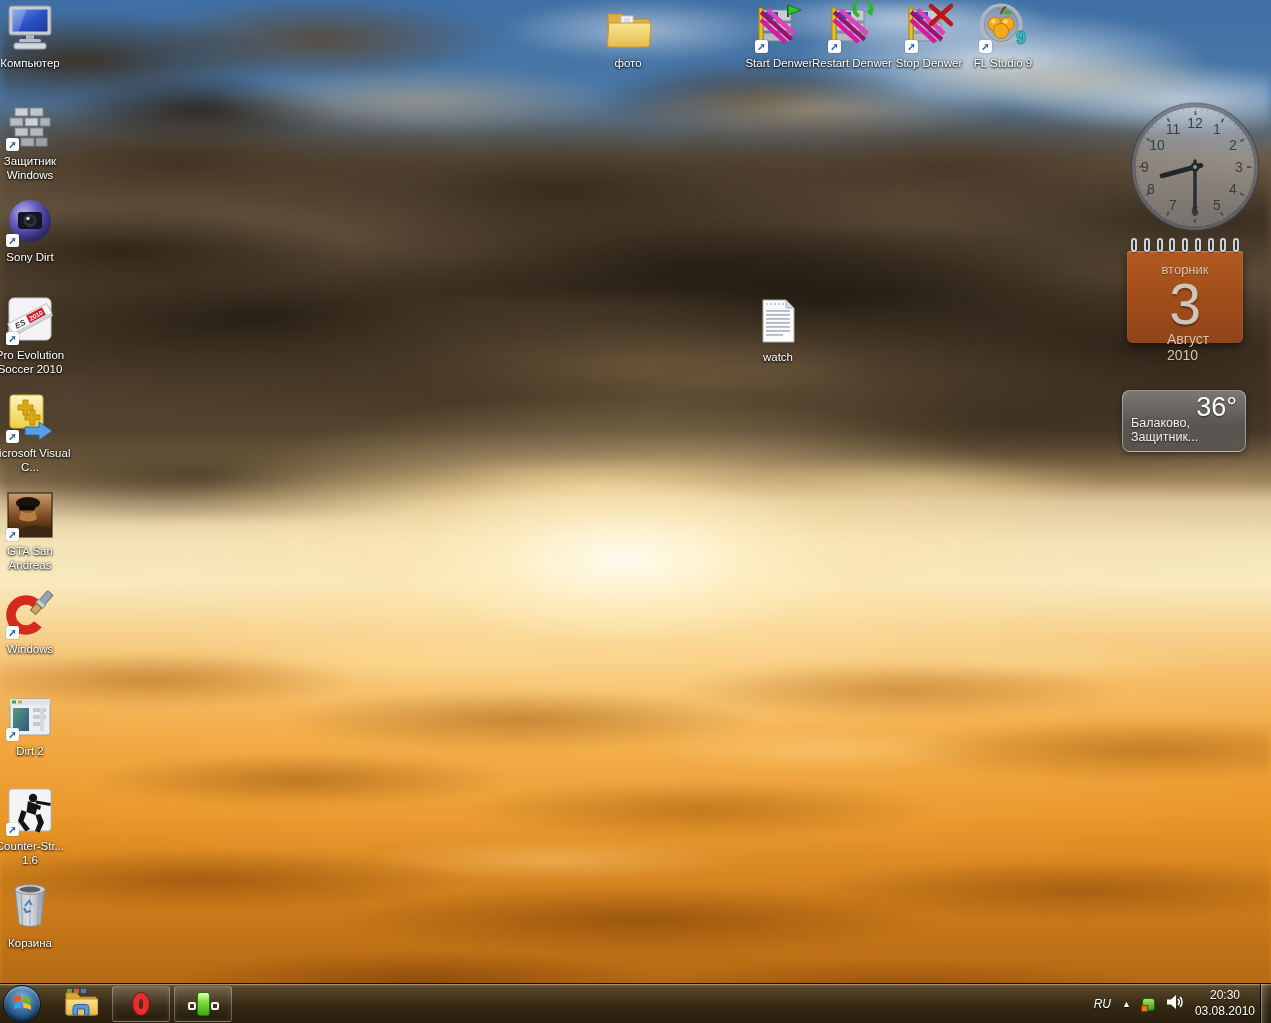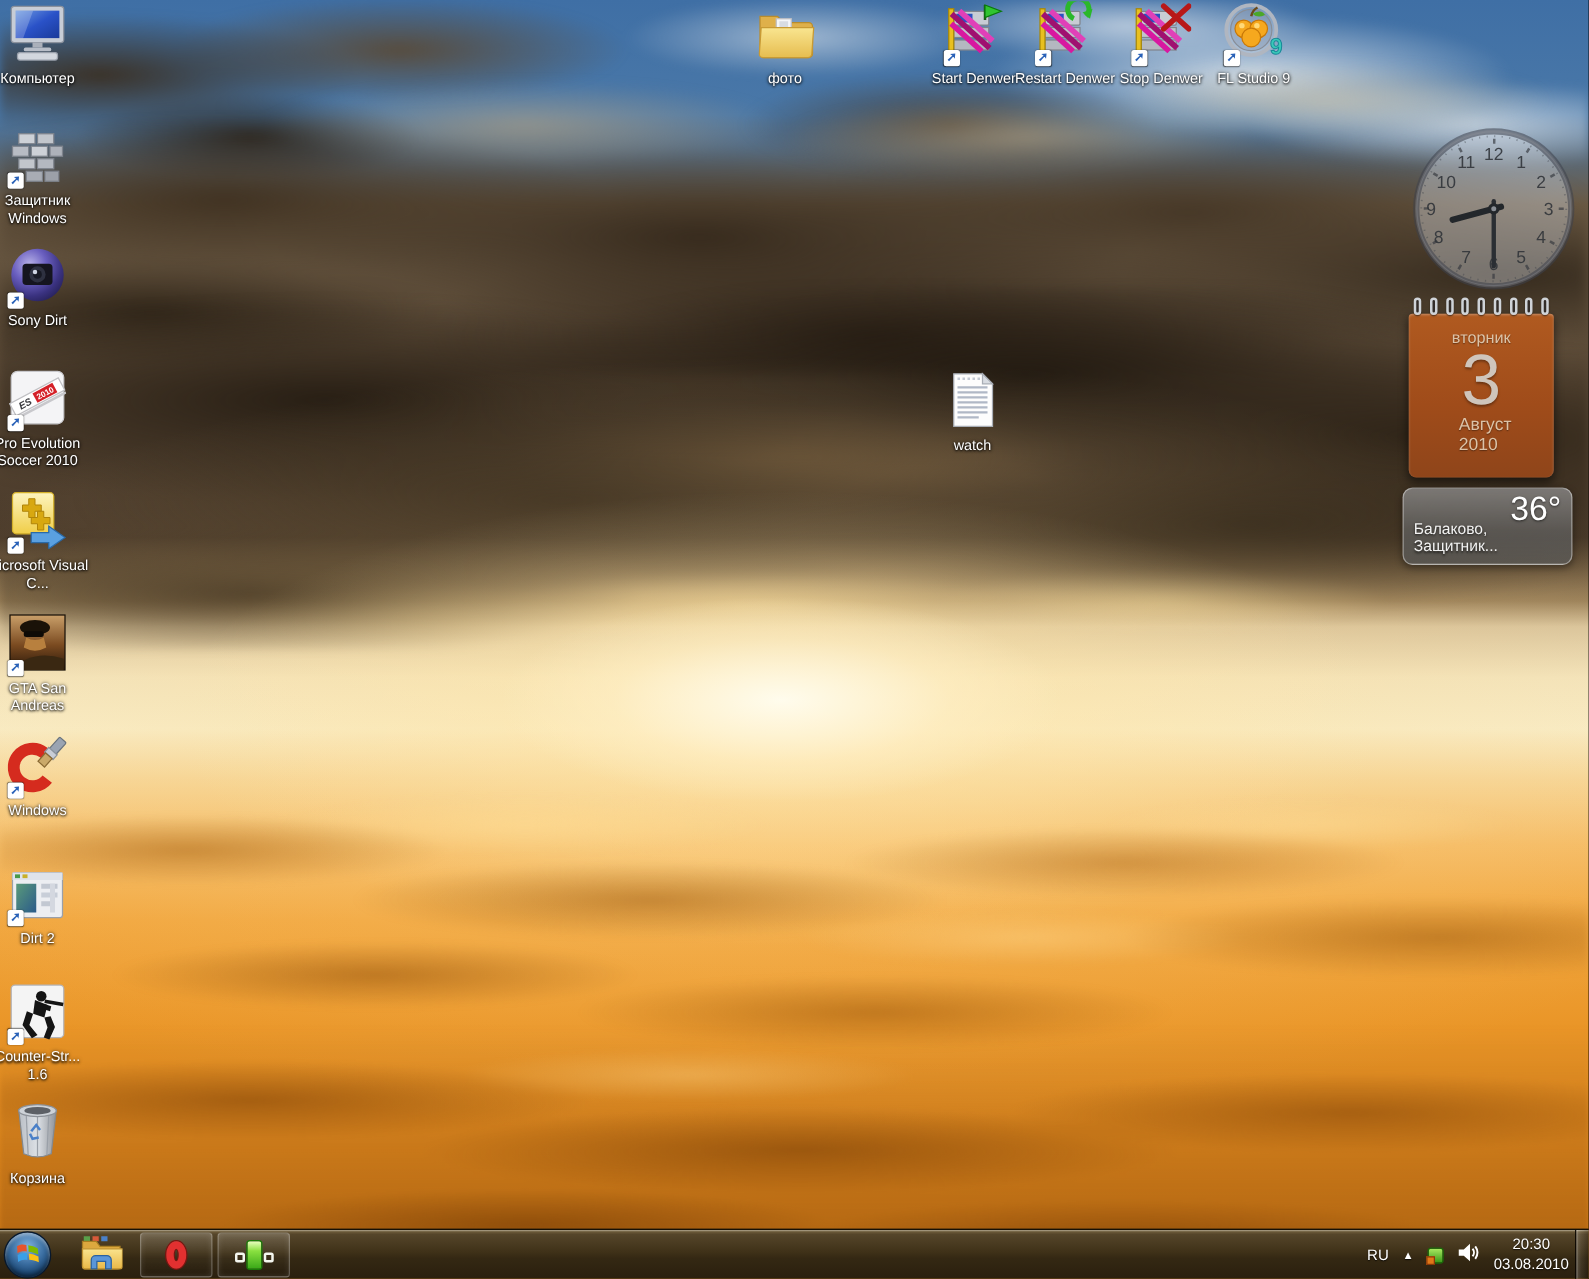--- a/index.html
+++ b/index.html
@@ -84,47 +84,47 @@
     background:linear-gradient(180deg,#eaffc0,#8ae040 35%,#3aa818);}
   .qip-side{position:absolute;top:9px;width:8px;height:8px;border:2.5px solid #f4f6ef;border-radius:2px;background:transparent;}
 
   
   .gadget{position:absolute;}
   #gadget-clock svg text{font-family:"Liberation Sans",sans-serif;}
   #gadget-calendar{width:116px;height:138px;}
   .cal-spiral{position:absolute;top:0;left:4px;right:4px;height:16px;display:flex;justify-content:space-between;z-index:2;}
   .cal-spiral span{width:6px;height:14px;border:2px solid #cfd3d8;border-radius:4px;background:rgba(35,35,40,.55);
     box-shadow:0 1px 1px rgba(0,0,0,.5);}
-  .cal-page{position:absolute;top:13px;left:0;width:116px;height:131px;border-radius:3px 3px 6px 6px;
+  .cal-page{position:absolute;top:13px;left:0;width:116px;height:92px;border-radius:3px 3px 6px 6px;
     background:linear-gradient(180deg,#b05a20,#a04c1a 55%,#8f451a);
     box-shadow:0 3px 8px rgba(0,0,0,.55), inset 0 1px 2px rgba(255,255,255,.3);
     display:flex;flex-direction:column;align-items:center;}
   .cal-week{margin-top:11px;font-size:13px;color:#dcc3a8;text-shadow:0 1px 1px rgba(0,0,0,.4);}
   .cal-day{font-size:57px;line-height:.95;color:#cfc5bb;text-shadow:0 2px 2px rgba(0,0,0,.35);}
   .cal-month{font-size:14px;color:#dcc3a8;text-shadow:0 1px 1px rgba(0,0,0,.4);margin-left:40px;}
-  #gadget-weather{width:136px;height:62px;border:1px solid rgba(255,255,255,.4);border-radius:8px;
+  #gadget-weather{width:124px;height:62px;border:1px solid rgba(255,255,255,.4);border-radius:8px;
     background:linear-gradient(180deg,rgba(165,168,172,.6),rgba(110,115,120,.55) 55%,rgba(85,90,95,.6));
     box-shadow:0 2px 6px rgba(0,0,0,.4);}
   .wx-temp{position:absolute;top:1px;right:8px;font-size:27px;color:#fff;text-shadow:0 1px 2px rgba(0,0,0,.6);}
   .wx-loc{position:absolute;left:8px;bottom:7px;font-size:12.5px;color:#f2f2f2;text-shadow:0 1px 2px rgba(0,0,0,.7);}
 
   
   #taskbar{position:absolute;left:0;top:983px;width:1271px;height:40px;
     background:linear-gradient(180deg,#7a6742 0%,#55452a 9%,#3f3118 45%,#342813 58%,#2a1f0e 100%);
     border-top:1px solid rgba(20,14,4,.9);box-shadow:inset 0 1px 0 rgba(255,255,255,.3);}
   .tb-btn{position:absolute;top:2px;height:36px;border:1px solid rgba(255,255,255,.28);border-radius:3px;
     background:linear-gradient(180deg,rgba(255,255,255,.16),rgba(255,255,255,.04) 50%,rgba(0,0,0,.14));
     box-shadow:inset 0 0 5px rgba(255,255,255,.12);display:flex;align-items:center;justify-content:center;cursor:pointer;}
   .tb-plain{position:absolute;top:2px;height:36px;display:flex;align-items:center;justify-content:center;cursor:pointer;}
   #start-orb{position:absolute;left:3px;top:1px;width:38px;height:38px;border-radius:50%;cursor:pointer;
     background:radial-gradient(circle at 50% 32%,#7fb2e0 0%,#3a6da0 45%,#16406b 75%,#0a2540 100%);
     border:1px solid #08182c;box-shadow:inset 0 2px 3px rgba(255,255,255,.45), inset 0 -2px 4px rgba(0,0,0,.5);
     display:flex;align-items:center;justify-content:center;}
   #tray{position:absolute;right:16px;top:0;height:40px;display:flex;align-items:center;gap:11px;}
-  .tray-txt{font-size:12px;color:#fff;text-shadow:0 1px 1px rgba(0,0,0,.8);cursor:pointer;}
+  .tray-txt{font-size:12px;color:#fff;text-shadow:0 1px 1px rgba(0,0,0,.8);cursor:pointer;font-style:italic;}
   .tray-arrow{font-size:9px;color:#fff;cursor:pointer;text-shadow:0 1px 1px rgba(0,0,0,.8);}
   .tray-qip{position:relative;width:13px;height:13px;border-radius:3px;cursor:pointer;
     background:linear-gradient(180deg,#a8e860,#3a9818);border:1px solid #1a6a08;}
   .tray-qip i{position:absolute;left:-2px;bottom:-2px;width:7px;height:7px;background:#e07818;border:1px solid #8a3808;}
   #tray-clock{text-align:center;line-height:1.3;cursor:pointer;}
   #tray-clock div{font-size:12px;color:#fff;text-shadow:0 1px 1px rgba(0,0,0,.8);}
   #show-desktop{position:absolute;right:0;top:0;width:11px;height:40px;cursor:pointer;
     border-left:1px solid rgba(10,6,0,.9);
     background:linear-gradient(90deg,rgba(255,255,255,.22),rgba(255,255,255,.08) 40%,rgba(0,0,0,.15));
     box-shadow:inset 1px 0 0 rgba(255,255,255,.25);}

